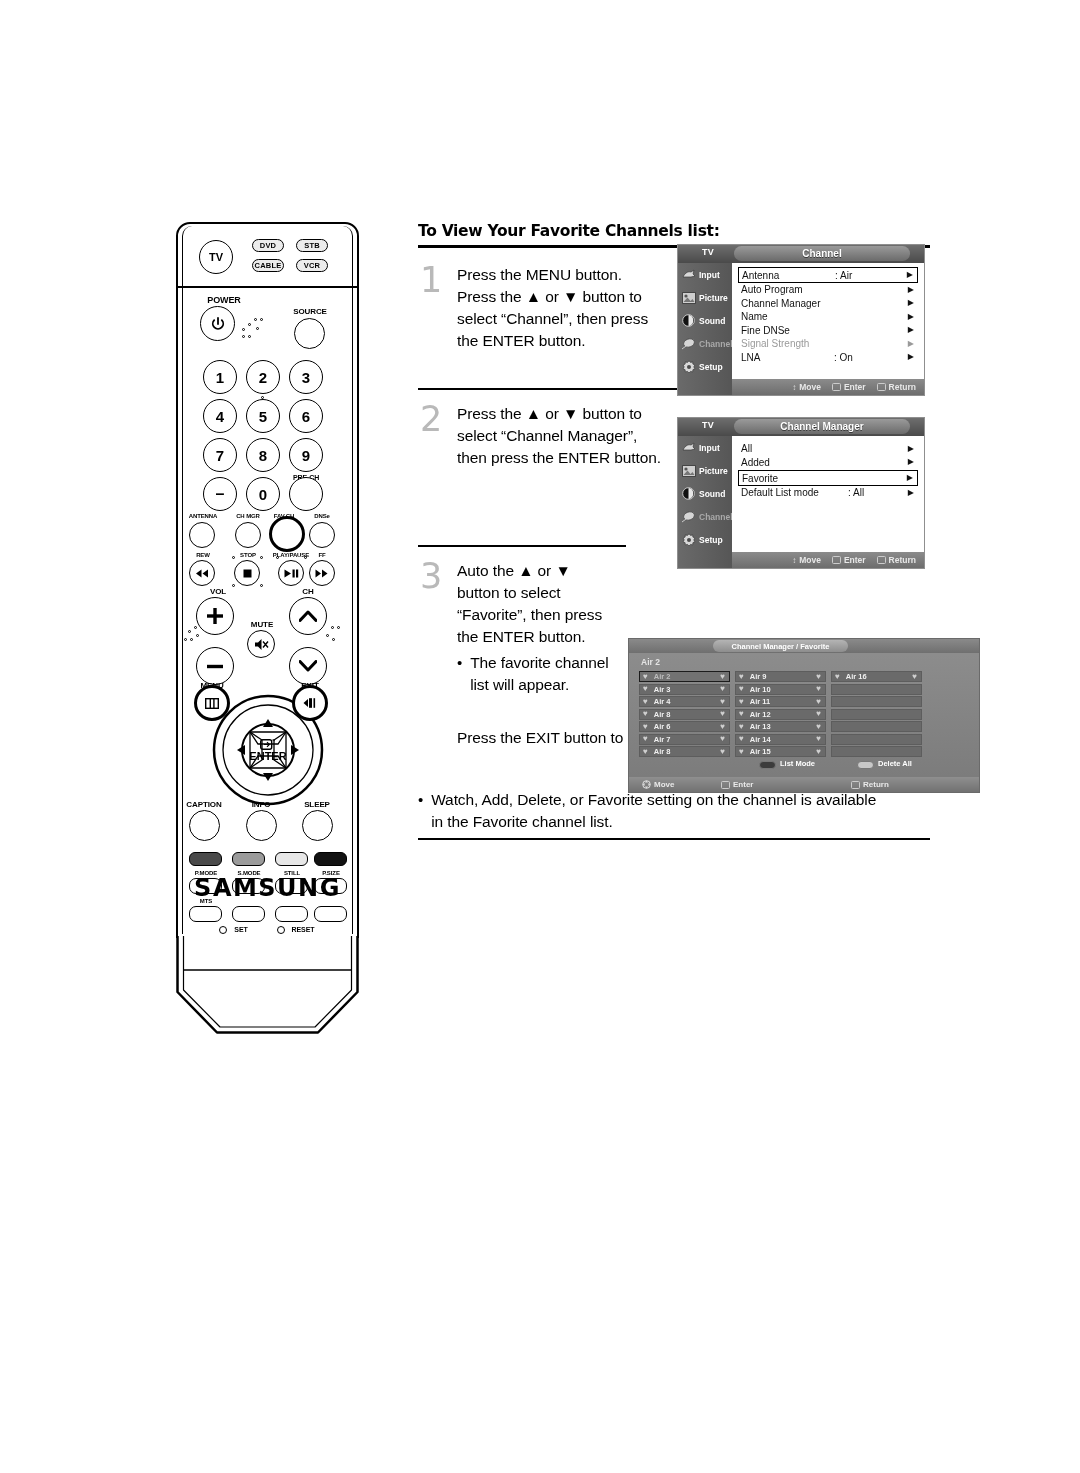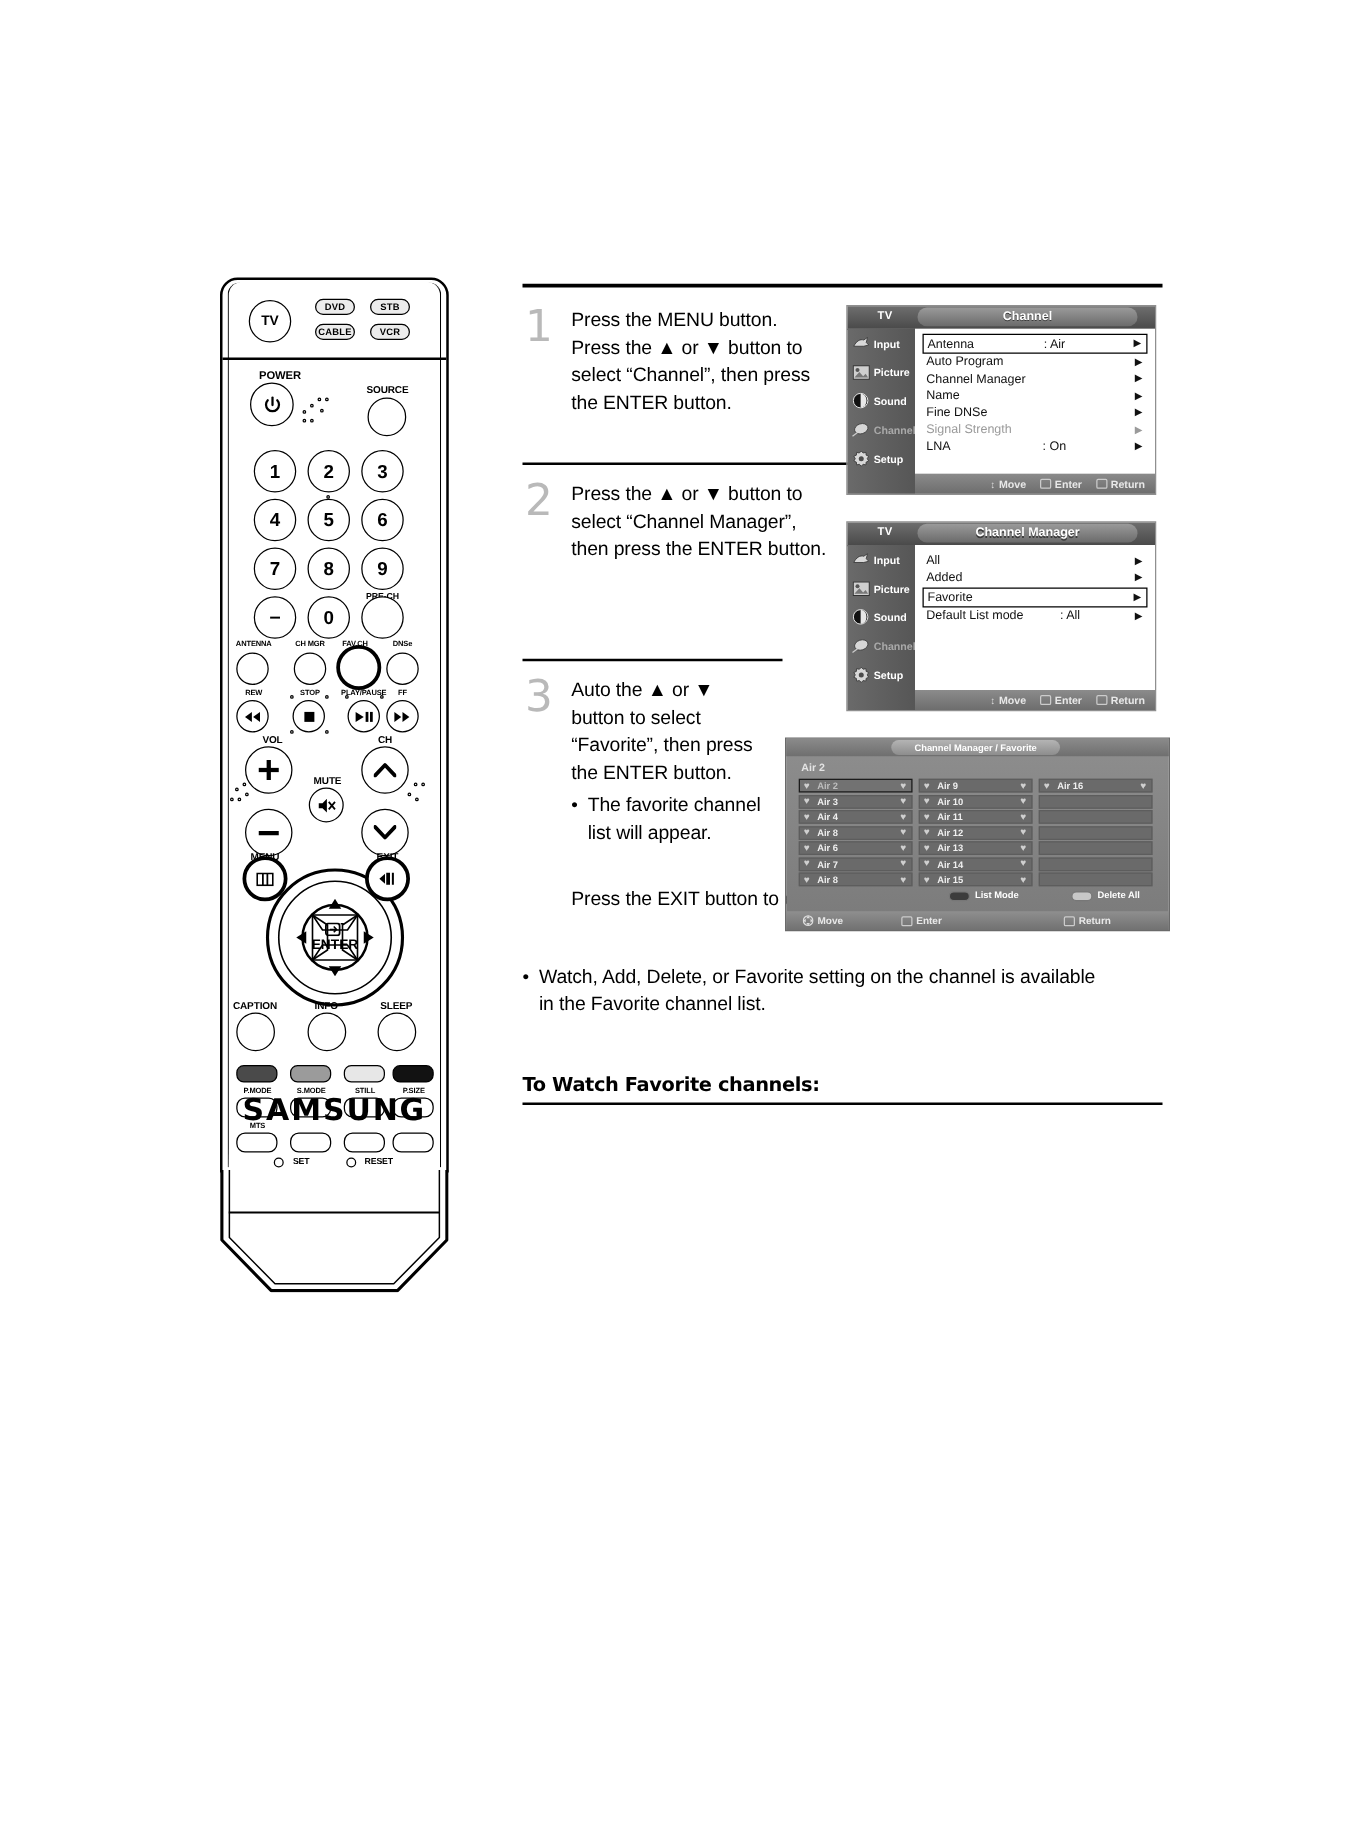--- a/index.html
+++ b/index.html
@@ -136,23 +136,23 @@
   .glyph{
     display:inline-block;font-size:8px;color:#ddd;
   }
   .kbox{
     display:inline-block;width:9px;height:8px;border:1px solid #ccc;
     border-radius:1.5px;box-sizing:border-box;
   }
 
   
   .osd-c{
-    position:absolute;width:308px;height:155px;
+    position:absolute;width:352px;height:155px;
     background:linear-gradient(180deg,#8e8e8e,#7a7a7a);
-    border:1px solid #6a6a6a;box-sizing:border-box;
+    border:1px solid #6a6a6a;box-sizing:border-box;margin-top:48px;
   }
   .c-bar{
     position:relative;height:14px;
     background:linear-gradient(180deg,#8a8a8a,#6f6f6f);
   }
   .c-title{
     position:absolute;left:84px;top:1px;width:135px;height:12px;
     border-radius:7px;background:linear-gradient(180deg,#b4b4b4,#8d8d8d);
     color:#fff;font-size:7.5px;font-weight:bold;
     display:flex;align-items:center;justify-content:center;
@@ -446,20 +446,21 @@
     <div class="lbl" style="left:48px;top:704px;width:34px;font-size:7px;">SET</div>
     <div class="btn-round" style="left:43px;top:704px;width:8px;height:8px;border-width:1px;"></div>
     <div class="lbl" style="left:108px;top:704px;width:38px;font-size:7px;">RESET</div>
     <div class="btn-round" style="left:101px;top:704px;width:8px;height:8px;border-width:1px;"></div>
 
     <div class="samsung">SAMSUNG</div>
   </div>
 
   <div id="content">
 
+    <div class="h-head">To View Your Favorite Channels list:</div>
     <div class="rule" style="margin-top:5px;width:512px;"></div>
 
     <div style="position:relative;height:140px;">
       <div class="stepnum" style="left:2px;top:15px;">1</div>
       <div class="steptxt" style="position:absolute;left:39px;top:16px;width:240px;">
         <div>Press the MENU button.</div>
         <div>Press the ▲ or ▼ button to</div>
         <div>select “Channel”, then press</div>
         <div>the ENTER button.</div>
       </div>
@@ -498,21 +499,20 @@
       <div class="steptxt" style="position:absolute;left:39px;top:180px;width:300px;">Press the EXIT button to exit.</div>
     </div>
 
     <div style="position:relative;margin-top:22px;">
       <div class="steptxt bullet-row" style="margin-top:4px;width:470px;">
         <span style="font-size:15px;line-height:22px;">•</span>
         <span>Watch, Add, Delete, or Favorite setting on the channel is available in the Favorite channel list.</span>
       </div>
     </div>
 
-    <div class="h-head" style="margin-top:44px;">To Watch Favorite channels:</div>
     <div class="rule" style="margin-top:5px;width:512px;"></div>
   </div>
 
   <div class="osd osd-a" style="left:677px;top:244px;">
     <div class="osd-bar">
       <div class="osd-tv">TV</div>
       <div class="osd-title">Channel</div>
     </div>
     <div class="osd-side">
       <div class="side-item">

